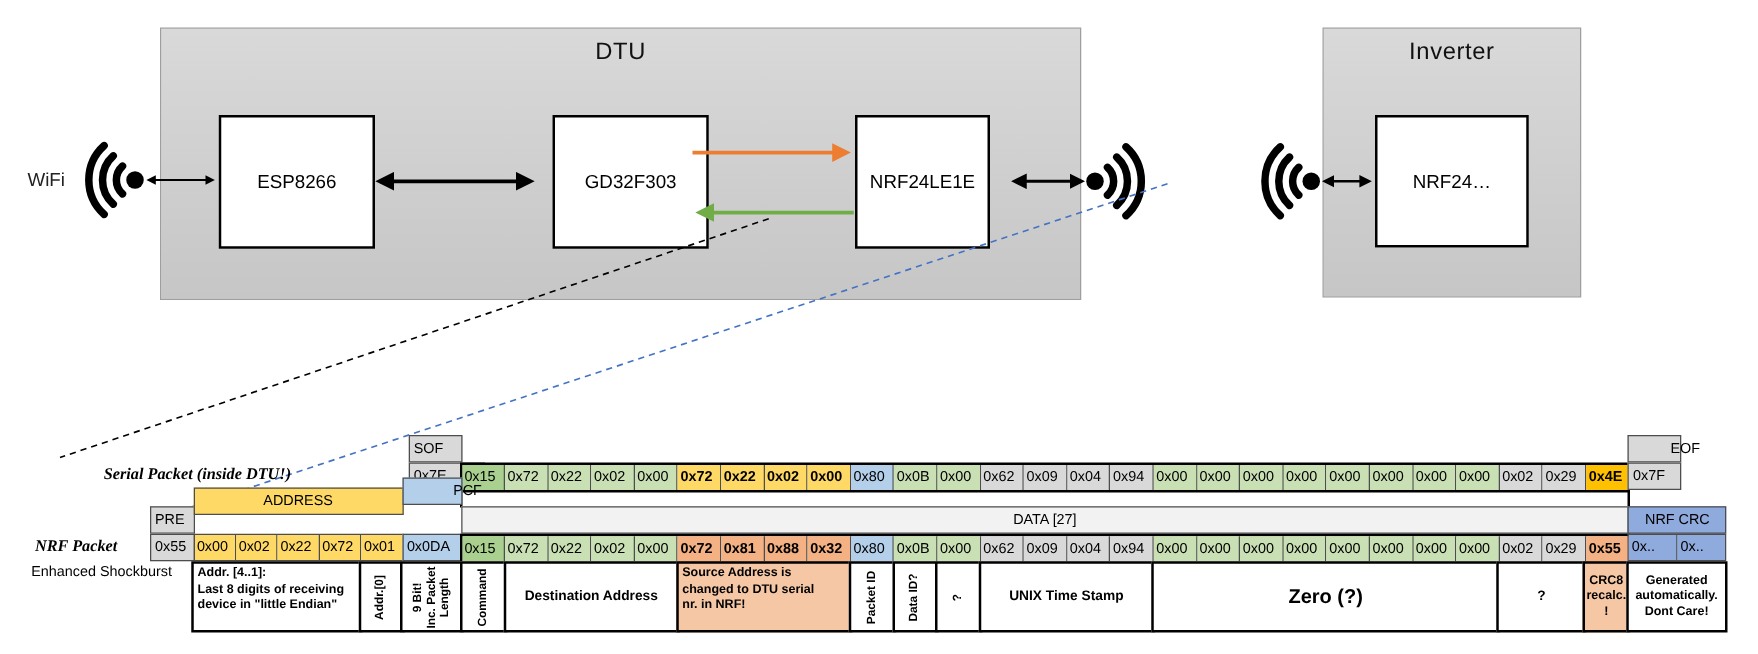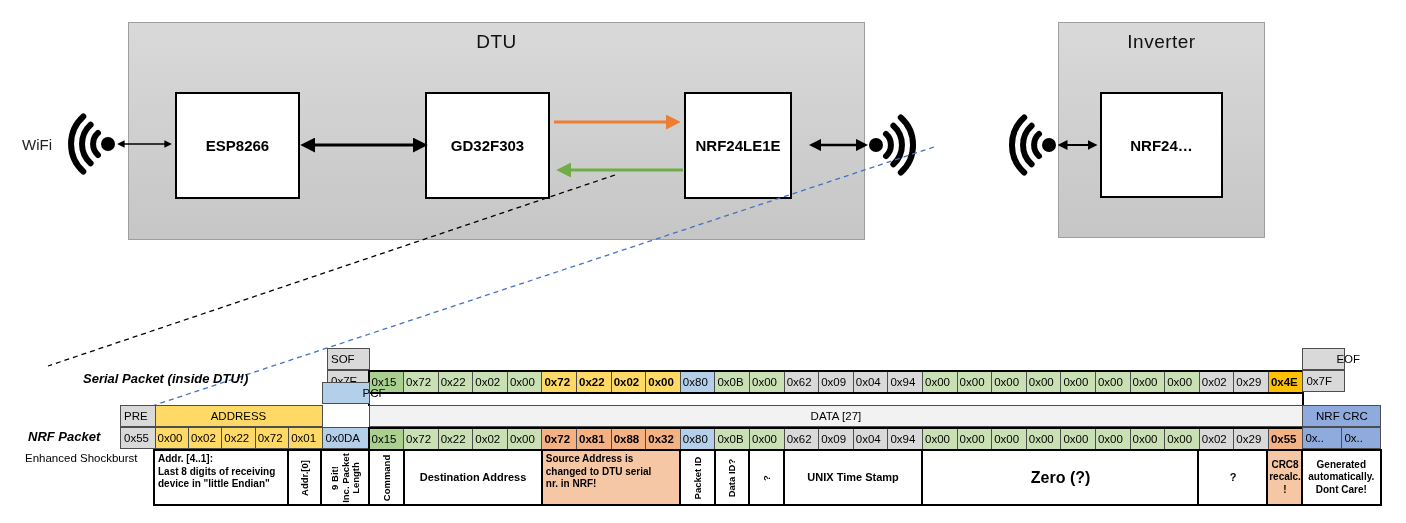--- a/index.html
+++ b/index.html
@@ -4,21 +4,21 @@
 <style>
   * { margin:0; padding:0; box-sizing:border-box; }
   html,body { background:#fff; }
   body { width:1406px; height:523px; position:relative; overflow:hidden;
          font-family:"Liberation Sans", sans-serif; color:#000; }
   .abs { position:absolute; }
 
   
   .area { background:linear-gradient(180deg,#d9d9d9 0%,#c6c6c6 100%); border:1px solid #9e9e9e; }
   .area-title { width:100%; text-align:center; font-size:19px; padding-top:8px; color:#111; letter-spacing:0.5px; }
-  .comp { background:#fff; border:2.5px solid #000; display:flex; align-items:center; justify-content:center; font-size:15px;font-weight:bold; }
+  .comp { background:#fff; border:2.5px solid #000; display:flex; align-items:center; justify-content:center; font-size:15px; }
   .wifi-label { font-size:15px; color:#222; }
 
   
   .hcell { border:1px solid #4d4d4d; background:#d9d9d9; font-size:11.5px;
            display:flex; align-items:center; padding-left:3px; height:22px; }
   .hcell.center { justify-content:center; padding-left:0; }
   .group { display:flex; border:2px solid #000; height:24px; }
   .group-thin { display:flex; border:1px solid #4d4d4d; height:22px; }
   .cell { flex:1 1 0; border-right:1px solid #4d4d4d; font-size:11.5px;
           display:flex; align-items:center; padding-left:2px; overflow:hidden; white-space:nowrap; }
@@ -27,21 +27,21 @@
   .gray   { background:#d9d9d9; }
   .lgreen { background:#c9dfb4; }
   .dgreen { background:#a9d08e; }
   .yellow { background:#ffd966; }
   .gold   { background:#ffc000; }
   .salmon { background:#f4b183; }
   .blue   { background:#b4cfea; }
   .bluedk { background:#8faadc; }
   .dhead  { background:#f2f2f2; }
 
-  .pkt-label { font-weight:700; font-style:italic; font-size:13px; white-space:nowrap; }
+  .pkt-label { font-weight:700; font-style:italic; font-size:13px; white-space:nowrap;font-family:Liberation Serif, serif; }
   .sub-label { font-size:11.5px; white-space:nowrap; }
 
   
   .ann { border:2px solid #000; background:#fff; top:449px; height:57px; font-size:10px; font-weight:700; line-height:1.25; }
   .ann.saln { background:#f6c7a4; }
   .ann .txt { white-space:pre-line; }
   .ann.left  { padding:2px 3px; }
   .ann.center{ display:flex; align-items:center; justify-content:center; text-align:center; }
   .vin { position:absolute; left:50%; top:50%; width:52px;
          transform:translate(-50%,-50%) rotate(-90deg);
@@ -52,21 +52,21 @@
 <body>
 
 <div class="abs area" style="left:128px; top:22px; width:737px; height:218px;">
   <div class="area-title">DTU</div>
 </div>
 <div class="abs area" style="left:1058px; top:22px; width:207px; height:216px;">
   <div class="area-title">Inverter</div>
 </div>
 
 <div class="abs comp" style="left:175px; top:92px; width:125px; height:107px;">ESP8266</div>
-<div class="abs comp" style="left:425px; top:92px; width:125px; height:107px;">GD32F303</div>
+<div class="abs comp" style="left:442px; top:92px; width:125px; height:107px;">GD32F303</div>
 <div class="abs comp" style="left:684px; top:92px; width:108px; height:107px;">NRF24LE1E</div>
 <div class="abs comp" style="left:1100px; top:92px; width:123px; height:106px;">NRF24…</div>
 
 <div class="abs wifi-label" style="left:22px; top:136px;">WiFi</div>
 
 <svg class="abs" style="left:0; top:0;" width="1406" height="523">
   <defs>
     <marker id="mB" viewBox="0 0 6 6" markerWidth="5" markerHeight="5" refX="4.5" refY="3" orient="auto-start-reverse">
       <path d="M0,0 L6,3 L0,6 z" fill="#000"></path>
     </marker>
@@ -146,21 +146,21 @@
 <div class="abs hcell" style="left:1302.4px; top:348px; width:43px;padding-left:33px;">EOF</div>
 <div class="abs hcell" style="left:1302.4px; top:370px; width:43px;">0x7F</div>
 
 <div class="abs conn" style="left:368px; top:393px; height:13px;"></div>
 <div class="abs conn" style="left:1301.5px; top:393px; height:13px;"></div>
 
 <div class="abs pkt-label" style="left:28px; top:429px;">NRF Packet</div>
 <div class="abs sub-label" style="left:25px; top:452px;">Enhanced Shockburst</div>
 
 <div class="abs hcell" style="left:120px; top:405px; width:35.5px;">PRE</div>
-<div class="abs hcell center yellow" style="left:154.5px; top:405px; width:168px;">ADDRESS</div>
+<div class="abs hcell center yellow" style="left:154.5px; top:390px; width:168px;">ADDRESS</div>
 <div class="abs hcell blue" style="left:321.5px; top:382px; width:48px;padding-left:40px;">PCF</div>
 <div class="abs hcell center dhead" style="left:368.5px; top:405px; width:934.9px;">DATA [27]</div>
 <div class="abs hcell center bluedk" style="left:1302.4px; top:405px; width:79px;">NRF CRC</div>
 
 <div class="abs hcell" style="left:120px; top:427px; width:35.5px;">0x55</div>
 <div class="abs group-thin" style="left:154.5px; top:427px; width:168px;">
     <div class="cell yellow">0x00</div>
     <div class="cell yellow">0x02</div>
     <div class="cell yellow">0x22</div>
     <div class="cell yellow">0x72</div>

